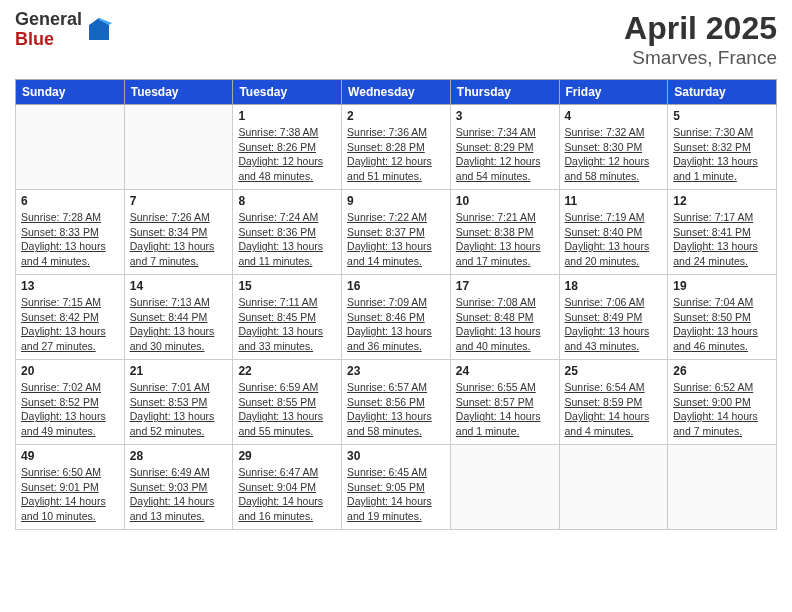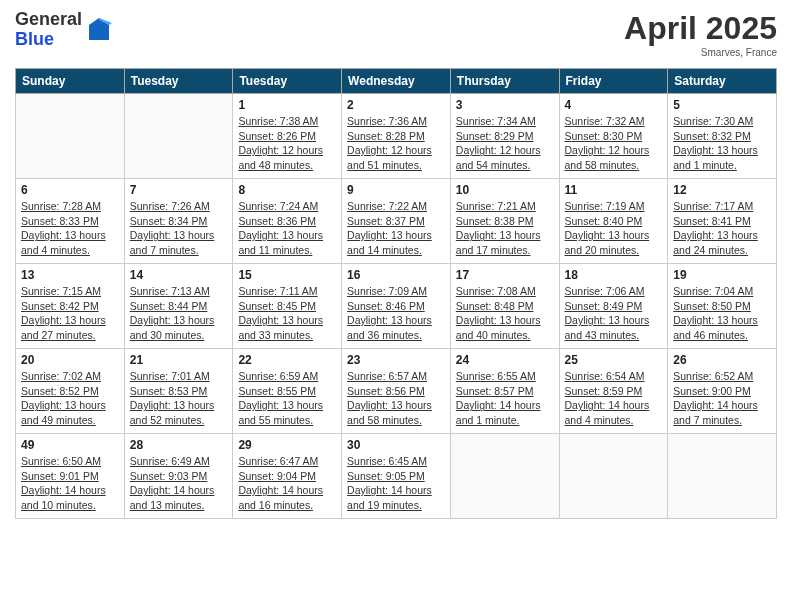--- a/index.html
+++ b/index.html
@@ -25,46 +25,46 @@
     .logo {
       display: flex;
       align-items: center;
     }
     .logo-text {
       font-size: 18px;
       font-weight: bold;
       line-height: 1.1;
     }
     .logo-text .general { color: #333; }
-    .logo-text .blue { color: #1d4ed8; margin-top: 20px; }
+    .logo-text .blue { color: #b91c1c; margin-top: 20px; }
     .logo-icon {
       width: 30px;
       height: 30px;
       margin-left: 2px;
     }
     .title-block {
       text-align: right;
     }
     .month-title {
       font-size: 32px;
       font-weight: bold;
       color: #333;
       text-align: center;
     }
     .location-subtitle {
-      font-size: 10px;
+      font-size: 19px;
       color: #555;
     }
     .calendar {
       width: 100%;
       border-collapse: collapse;
       font-size: 11px;
     }
     .calendar th {
-      background-color: #0c4a6e;
+      background-color: #1d4ed8;
       color: #fff;
       text-align: left;
       padding: 5px 6px;
       font-size: 12px;
       font-weight: bold;
       border: 1px solid #aaa;
     }
     .calendar td {
       border: 1px solid #ccc;
       vertical-align: top;

